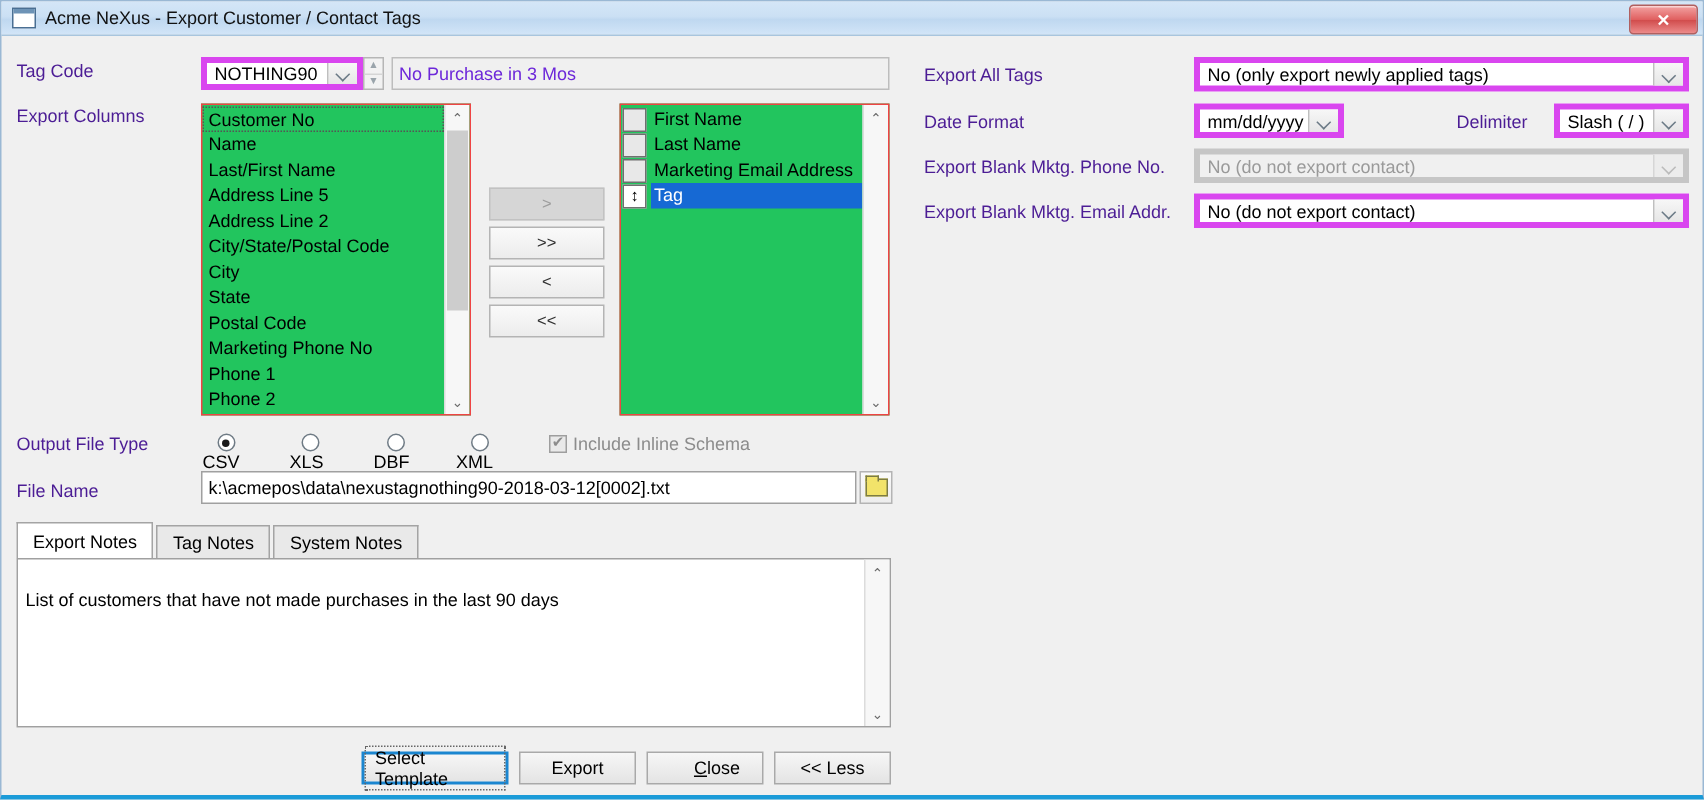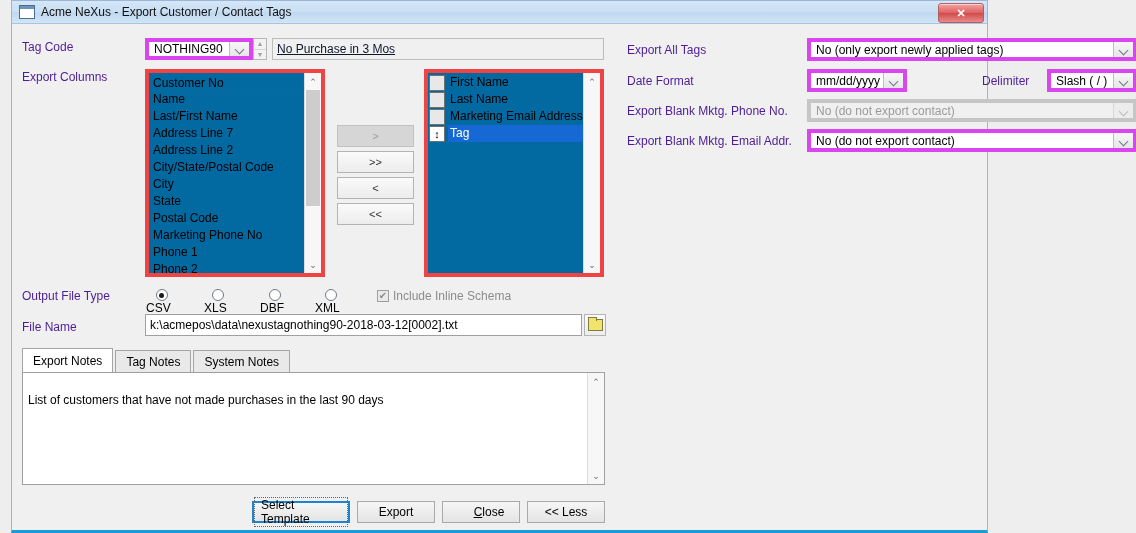--- a/index.html
+++ b/index.html
@@ -2,21 +2,21 @@
 <html><head>
 <meta charset="utf-8">
 <style>
   html,body{margin:0;padding:0;}
   body{
     width:1136px;height:533px;overflow:hidden;
     font-family:"Liberation Sans", sans-serif;
     font-size:12px;color:#000;background:#eeeeee;
   }
   .window{
-    position:absolute;left:11px;top:0;width:977px;height:533px;
+    position:absolute;left:0;top:0;width:1136px;height:533px;
     box-sizing:border-box;
     border:1px solid #9ab8d4;
     border-bottom:3px solid #1b9bd8;
     background:#f0f0f0;
   }
   
   .titlebar{
     position:absolute;left:0;top:0;width:100%;height:23px;
     box-sizing:border-box;
     background:linear-gradient(to bottom,#d4e6f7 0%,#cbe0f4 45%,#bfd8f0 55%,#d2e5f8 100%);
@@ -42,21 +42,21 @@
     box-shadow:inset 0 1px 0 rgba(255,255,255,.55);
   }
   
   .lbl{position:absolute;font-size:12px;color:#4c1d95;white-space:nowrap;}
   .field{
     position:absolute;box-sizing:border-box;
     border:1px solid #a0a0a0;background:#fff;
     font-family:"Liberation Sans", sans-serif;font-size:12px;color:#000;
     padding:0 4px;display:flex;align-items:center;white-space:nowrap;overflow:hidden;
   }
-  .field.ro{background:#f0f0f0;color:#0f172a;border-color:#bdbdbd;text-decoration:underline;}
+  .field.ro{background:#f0f0f0;color:#6d28d9;border-color:#bdbdbd;}
   .combo{
     position:absolute;box-sizing:border-box;
     border:4px solid #d946ef;background:#fff;
     display:flex;align-items:center;font-size:12px;
   }
   .combo .val{flex:1;padding-left:5px;white-space:nowrap;overflow:hidden;}
   .combo .arrow{
     width:19px;height:100%;flex:none;
     background:linear-gradient(to bottom,#f7f7f7,#e6e6e6);
     border-left:1px solid #bfbfbf;
@@ -78,21 +78,21 @@
     display:flex;flex-direction:column;
   }
   .spinner div{
     flex:1;display:flex;align-items:center;justify-content:center;
     color:#9aa4ab;font-size:7px;line-height:1;
   }
   .spinner div:first-child{border-bottom:1px solid #d5d5d5;}
   
   .listbox{
     position:absolute;box-sizing:border-box;
-    border:4px solid #ef4444;background:#0369a1;
+    border:1px solid #ef4444;background:#22c55e;
     display:flex;overflow:hidden;
   }
   .list-items{flex:1;overflow:hidden;padding-top:1px;}
   .litem{
     height:17px;line-height:17px;font-size:12px;padding-left:4px;
     white-space:nowrap;overflow:hidden;box-sizing:border-box;
   }
   .litem.focus{border:1px dotted #555;padding-left:3px;}
   
   .rrow{height:17px;display:flex;align-items:center;box-sizing:border-box;}
@@ -210,21 +210,21 @@
   </div>
   <div class="field ro" style="left:260px;top:37px;width:332px;height:22px;">No Purchase in 3 Mos</div>
 
   <div class="lbl" style="left:10px;top:69px;">Export Columns</div>
 
   <div class="listbox" style="left:133px;top:68px;width:180px;height:208px;">
     <div class="list-items" id="avail-list">
         <div class="litem focus">Customer No</div>
         <div class="litem">Name</div>
         <div class="litem">Last/First Name</div>
-        <div class="litem">Address Line 7</div>
+        <div class="litem">Address Line 5</div>
         <div class="litem">Address Line 2</div>
         <div class="litem">City/State/Postal Code</div>
         <div class="litem">City</div>
         <div class="litem">State</div>
         <div class="litem">Postal Code</div>
         <div class="litem">Marketing Phone No</div>
         <div class="litem">Phone 1</div>
         <div class="litem">Phone 2</div>
       </div>
     <div class="vscroll">

